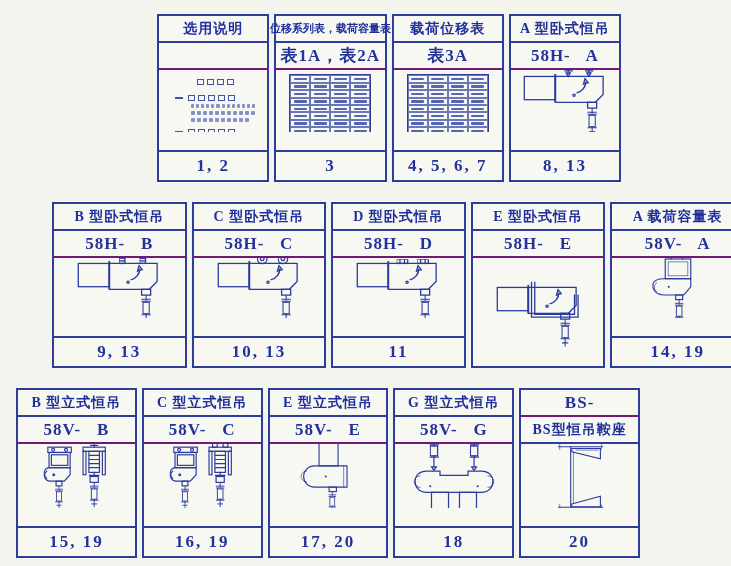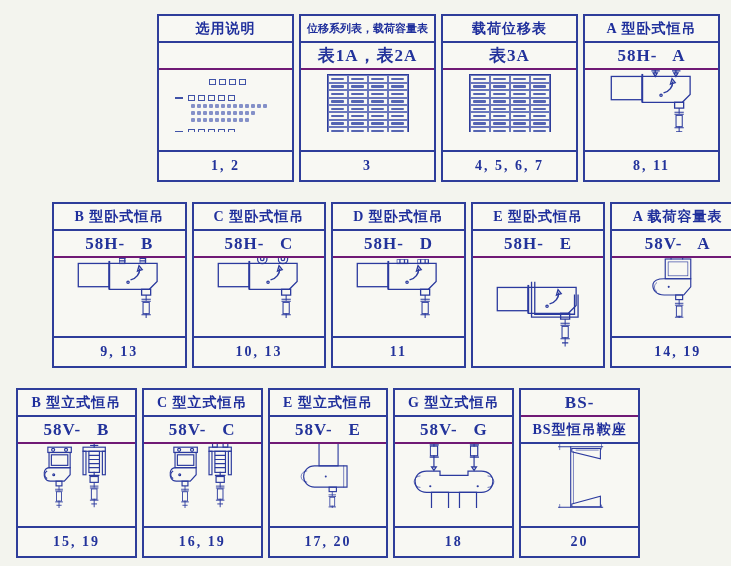--- a/index.html
+++ b/index.html
@@ -5,21 +5,21 @@
   * { margin:0; padding:0; box-sizing:border-box; }
   html,body { background:#e8e9e4; }
   .page {
     position:relative; width:731px; height:566px;
     background:#f3f4ee;
     font-family:"Liberation Serif", serif;
     color:#23339b;
     overflow:hidden;
   }
   .row { position:absolute; display:flex; gap:5px; }
-  .row1 { left:157px; top:14px;  width:563px; height:168px; }
+  .row1 { left:157px; top:14px;  width:464px; height:168px; }
   .row2 { left:16px;  top:202px; width:729px; height:166px;padding-left:36px; }
   .row3 { left:16px;  top:388px; width:624px; height:170px; }
   .cell {
     flex:1; background:#f8f8f3;
     border:2px solid #2e3d9a;
     display:flex; flex-direction:column; min-width:0;
   }
   .band { display:flex; align-items:center; justify-content:center; flex:none; }
   .band.title {
     height:27px; border-bottom:2px solid #2e3d9a;
@@ -30,21 +30,21 @@
   .band.model {
     height:27px; border-bottom:2px solid #701a75;
     font-size:17px; font-weight:bold; letter-spacing:1px; white-space:pre;
   }
   .content {
     flex:1; display:flex; align-items:center; justify-content:center;
     overflow:hidden; position:relative;
   }
   .band.pages {
     height:30px; border-top:2px solid #2e3d9a;
-    font-size:14px; font-weight:bold; letter-spacing:2px; white-space:pre;margin-top:18px;
+    font-size:17px; font-weight:bold; letter-spacing:2px; white-space:pre;margin-top:18px;
   }
   
   svg.draw { display:block; }
   svg.draw * { stroke:#2b3a9e; fill:none; stroke-width:2; stroke-linecap:square; }
   svg.draw .fill { fill:#2b3a9e; stroke:none; }
   svg.draw .thin { stroke-width:1.1; }
   
   .notes { width:100%; height:100%; padding:9px 12px 0 16px; display:flex; flex-direction:column; }
   .nrow { display:flex; align-items:center; gap:3px; margin-bottom:3px; }
   .nrow.center { justify-content:center; margin-bottom:6px; }
@@ -500,21 +500,21 @@
     <div class="cell">
       <div class="band title">A 型卧式恒吊</div>
       <div class="band model">58H-   A</div>
       <div class="content">
         <svg class="draw" viewBox="0 0 130 108" width="84" height="70">
           <use href="#sym-hbody"></use>
           <use href="#sym-down-arrow" x="64" y="-0.5"></use>
           <use href="#sym-down-arrow" x="96" y="-0.5"></use>
         </svg>
       </div>
-      <div class="band pages">8, 11</div>
+      <div class="band pages">8, 13</div>
     </div>
   </div>
 
   <div class="row row2">
 
     <div class="cell">
       <div class="band title">B 型卧式恒吊</div>
       <div class="band model">58H-   B</div>
       <div class="content">
         <svg class="draw" viewBox="0 0 130 108" width="84" height="70">

